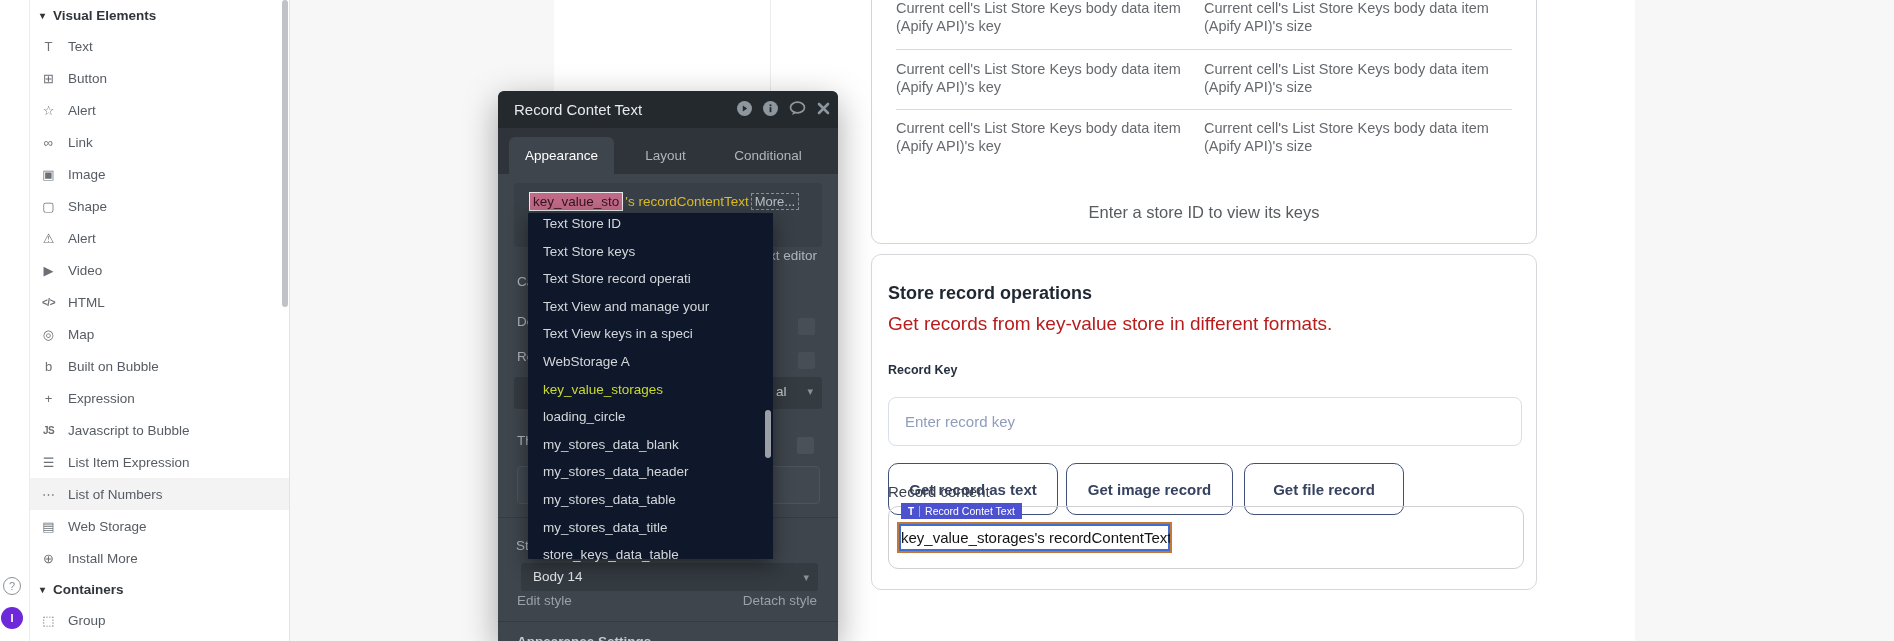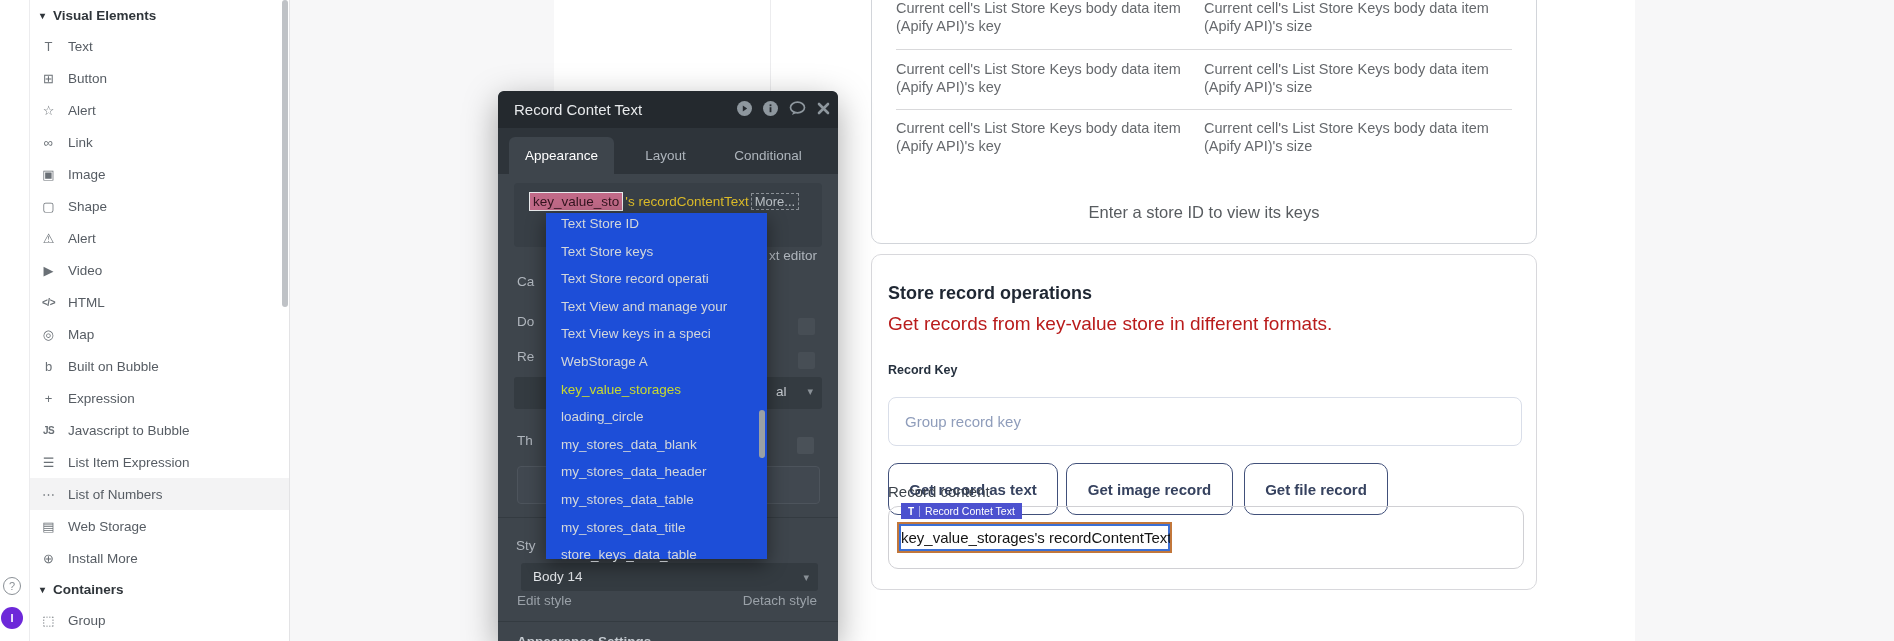--- a/index.html
+++ b/index.html
@@ -71,21 +71,21 @@
   .dlg-check{position:absolute;width:17px;height:17px;background:#474e55;border-radius:2px;}
   .mini-select{position:absolute;background:#343b41;border-radius:3px;}
   .mini-select .val{position:absolute;color:#c6cbd0;font-size:13.5px;top:7px;}
   .mini-select .caret{position:absolute;right:9px;top:8px;color:#8a9197;font-size:11px;}
   .dlg-divider{position:absolute;left:0;right:0;height:1px;background:#343b41;}
   .graybox{position:absolute;left:19px;top:375px;width:301px;height:36px;background:#414850;
            border:1px solid #4d545c;border-radius:4px;}
   .style-link{position:absolute;color:#9aa1a8;font-size:13.5px;}
   .appearance-settings{position:absolute;left:19px;top:543px;color:#c6ccd2;font-size:13.5px;font-weight:bold;}
   
-  .dropdown{position:absolute;left:48px;top:122px;width:221px;height:346px;background:#1d4ed8;
+  .dropdown{position:absolute;left:30px;top:122px;width:245px;height:346px;background:#0f172a;
             box-shadow:0 6px 18px rgba(0,0,0,.45);z-index:7;}
   .dd-item{position:absolute;left:15px;color:#d3d7da;font-size:13.5px;white-space:nowrap;}
   .dd-item.hl{color:#c9da2f;}
   .dd-thumb{position:absolute;right:2px;top:197px;width:6px;height:48px;background:#9aa0a5;border-radius:3px;}
   svg{display:block;}
 </style>
 </head>
 <body>
 
 <div class="screen">
@@ -219,25 +219,25 @@
         </div>
         <div class="ksep" style="top: 64px;"></div>
         <div class="ksep" style="top: 124px;"></div>
       </div>
 
     <div class="card ops" style="left:317px;">
       <div class="ops-title">Store record operations</div>
       <div class="ops-sub">Get records from key-value store in different formats.</div>
       <div class="ops-keylabel">Record Key</div>
       <div class="ops-input">
-        <div class="ph">Group record key</div>
+        <div class="ph">Enter record key</div>
       </div>
       <div class="ops-btn" style="left:16px;width:170px;">Get record as text</div>
       <div class="ops-btn" style="left:194px;width:167px;">Get image record</div>
-      <div class="ops-btn" style="left:372px;width:144px;">Get file record</div>
+      <div class="ops-btn" style="left:372px;width:160px;">Get file record</div>
       <div class="ops-contentlabel">Record content</div>
       <div class="ops-contentbox"></div>
       <div class="sel-tag">
         <span class="tic">T</span>
         <span>Record Contet Text</span>
       </div>
       <div class="sel-box">
         <span>key_value_storages's recordContentText</span>
       </div>
     </div>

